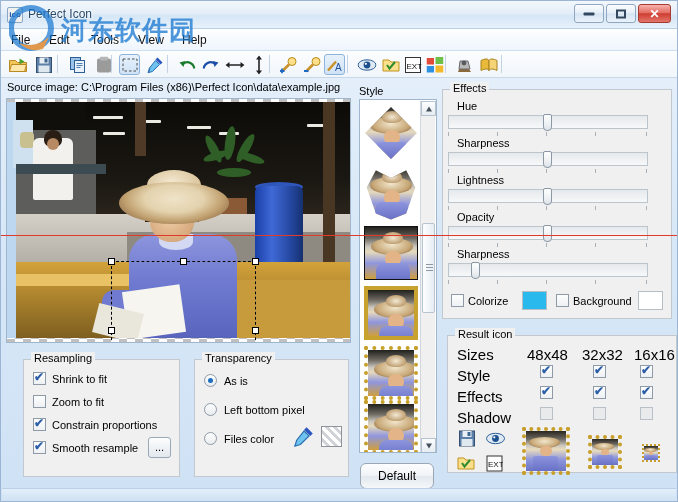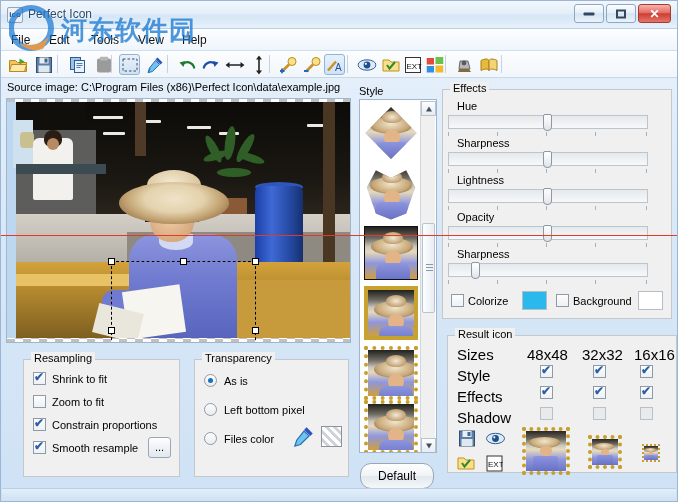--- a/index.html
+++ b/index.html
@@ -235,21 +235,21 @@
   .sarrow.up i { border-bottom: 5px solid #46505a; }
   .sarrow.down i { border-top: 5px solid #46505a; }
   #sthumbbar { position: absolute; left: 1px; top: 122px; width: 13px; height: 90px;
     background: linear-gradient(to right,#fdfefe,#e7edf3); border: 1px solid #b7c3cf; border-radius:2px; }
   #sthumbbar b { position:absolute; left:3px; top:40px; width:7px; height:1px; background:#8d98a3;
     box-shadow: 0 3px 0 #8d98a3, 0 6px 0 #8d98a3; }
   #stylemark { position: absolute; left: 62px; width: 4px; background: #2a9de8; }
 
   #btn-default {
     position: absolute; left: 359px; top: 462px; width: 74px; height: 26px;
-    border: 1px solid #9aa7b4; border-radius: 11px;
+    border: 1px solid #9aa7b4; border-radius: 6px;
     background: linear-gradient(to bottom,#fdfefe 0%,#f0f3f6 48%,#e2e8ee 52%,#f5f8fa 100%);
     font-size: 12px; color: #000; cursor: pointer;
   }
 
   
   #effects { left: 441px; top: 88px; width: 230px; height: 230px; }
   .efflabel { position: absolute; font-size: 11px; color: #000; }
   .slider { position: absolute; height: 14px;
     background: linear-gradient(to bottom,#e6e9ec,#f6f8f9);
     border: 1px solid #bdc5cc; }

